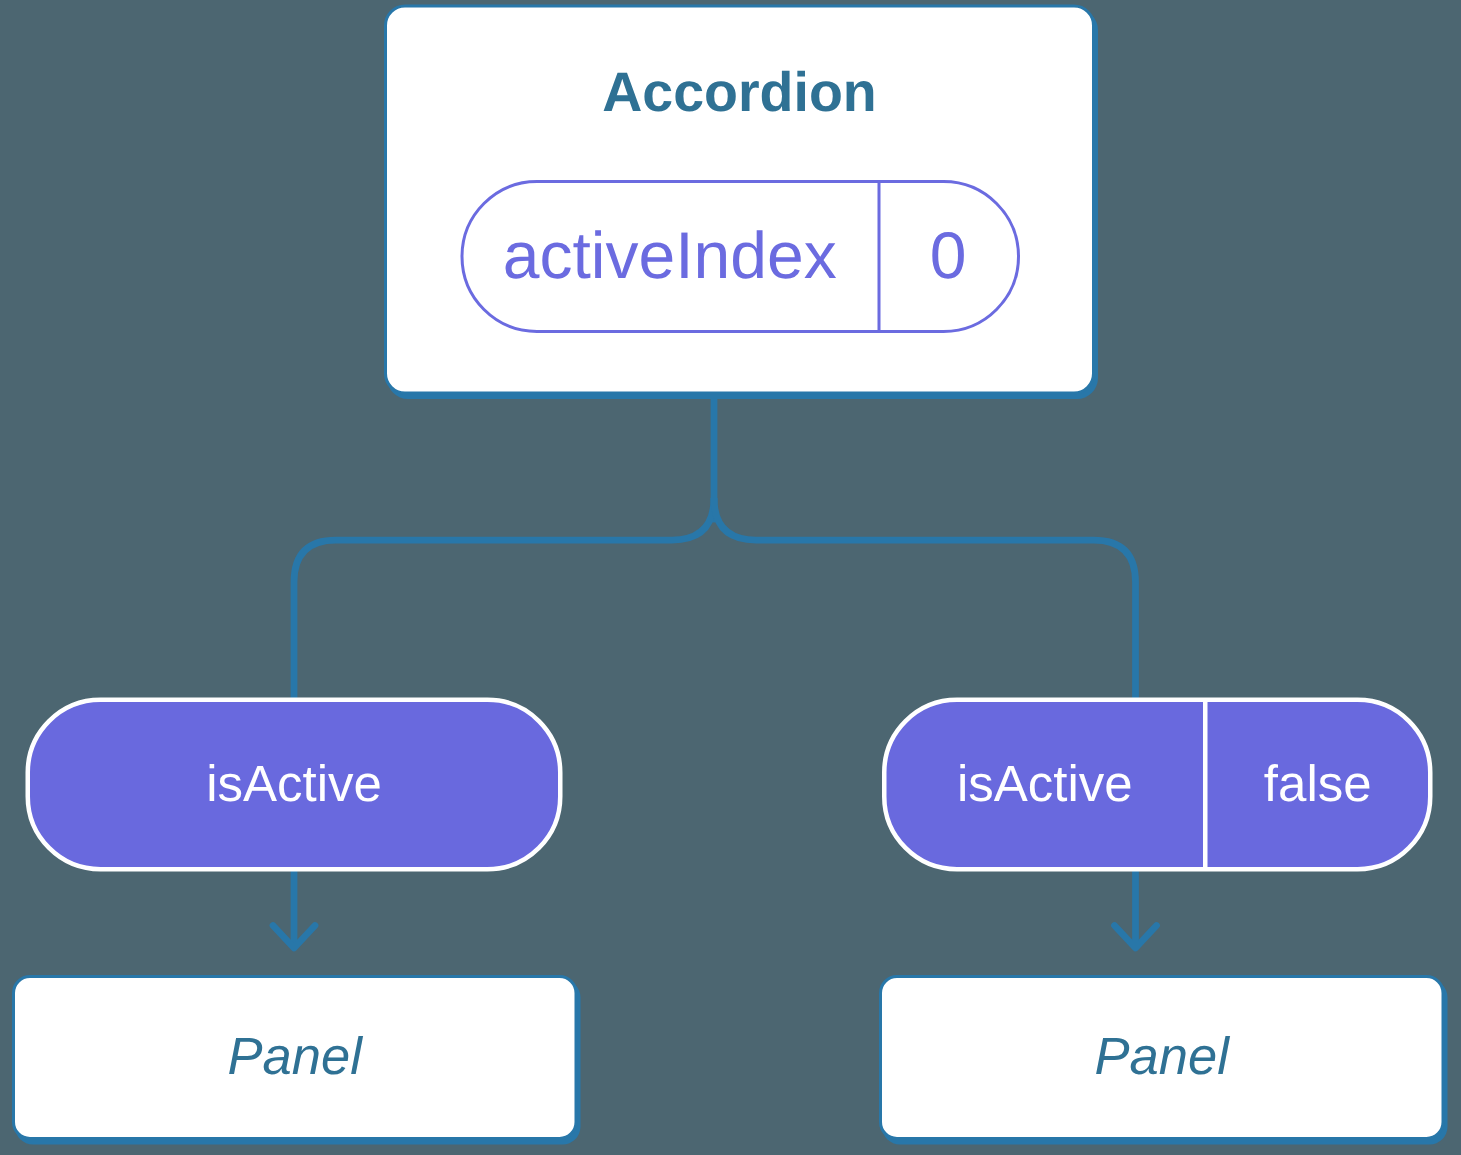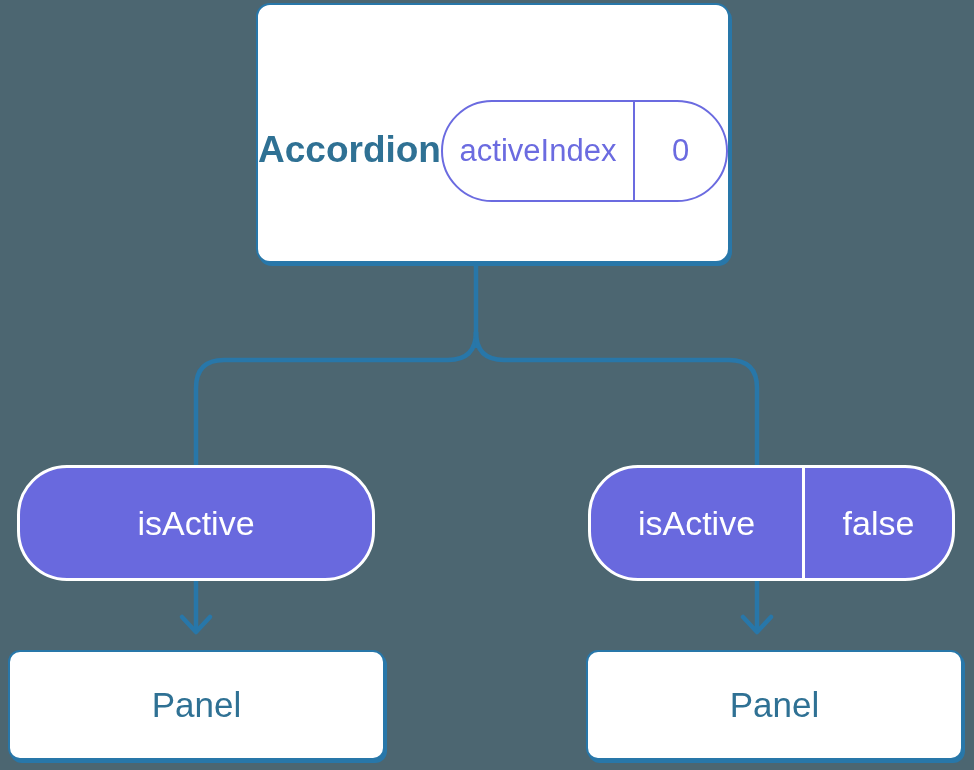--- a/index.html
+++ b/index.html
@@ -26,40 +26,40 @@
   .card{
     position:absolute;
     background:var(--white);
     border:2px solid var(--blue-stroke);
     box-shadow:2px 3px 0 var(--blue-stroke);
     z-index:2;
   }
   .root-card{
     left:256px;top:3px;width:474px;height:260px;
     border-radius:14px;
-    display:flex;flex-direction:row;align-items:center;
+    display:flex;flex-direction:column;align-items:center;
   }
   .root-title{
     margin-top:34px;
     height:46px;line-height:46px;
     font-size:37px;font-weight:600;
     color:var(--blue-text);
   }
   
   .state-pill{
     margin-top:35px;
     width:373px;height:102px;
     border:2px solid var(--purple-accent);
     border-radius:51px;
     background:var(--white);
     display:flex;align-items:stretch;overflow:hidden;
   }
   .state-pill .cell{
     display:flex;align-items:center;justify-content:center;
-    font-size:31px;color:var(--purple-accent);
+    font-size:44px;color:var(--purple-accent);
   }
   .state-pill .name{flex:1;}
   .state-pill .value{width:93px;border-left:2px solid var(--purple-accent);}
 
   
   .prop-pill{
     position:absolute;top:465px;height:116px;
     background:var(--purple-fill);
     border:3px solid var(--white);
     border-radius:50px;
@@ -81,20 +81,21 @@
   .panel-card{
     top:650px;width:377px;height:110px;
     border-radius:12px;
     display:flex;align-items:center;justify-content:center;
   }
   .panel-card.left{left:8px;}
   .panel-card.right{left:586px;}
   .panel-title{
     font-size:35px;font-weight:500;
     color:var(--blue-text);
+    font-style:italic;
   }
 </style>
 </head>
 <body>
 
 <div class="canvas">
 
   <svg class="connectors" viewBox="0 0 974 770" fill="none" stroke="#2877A9" stroke-width="4.5">
     <path d="M476 264 L476 346" stroke-linecap="round" stroke="#2877A9"></path>
     <path d="M476 332 Q476 360 448 360 L224 360 Q196 360 196 388 L196 631" stroke="#2877A9"></path>

